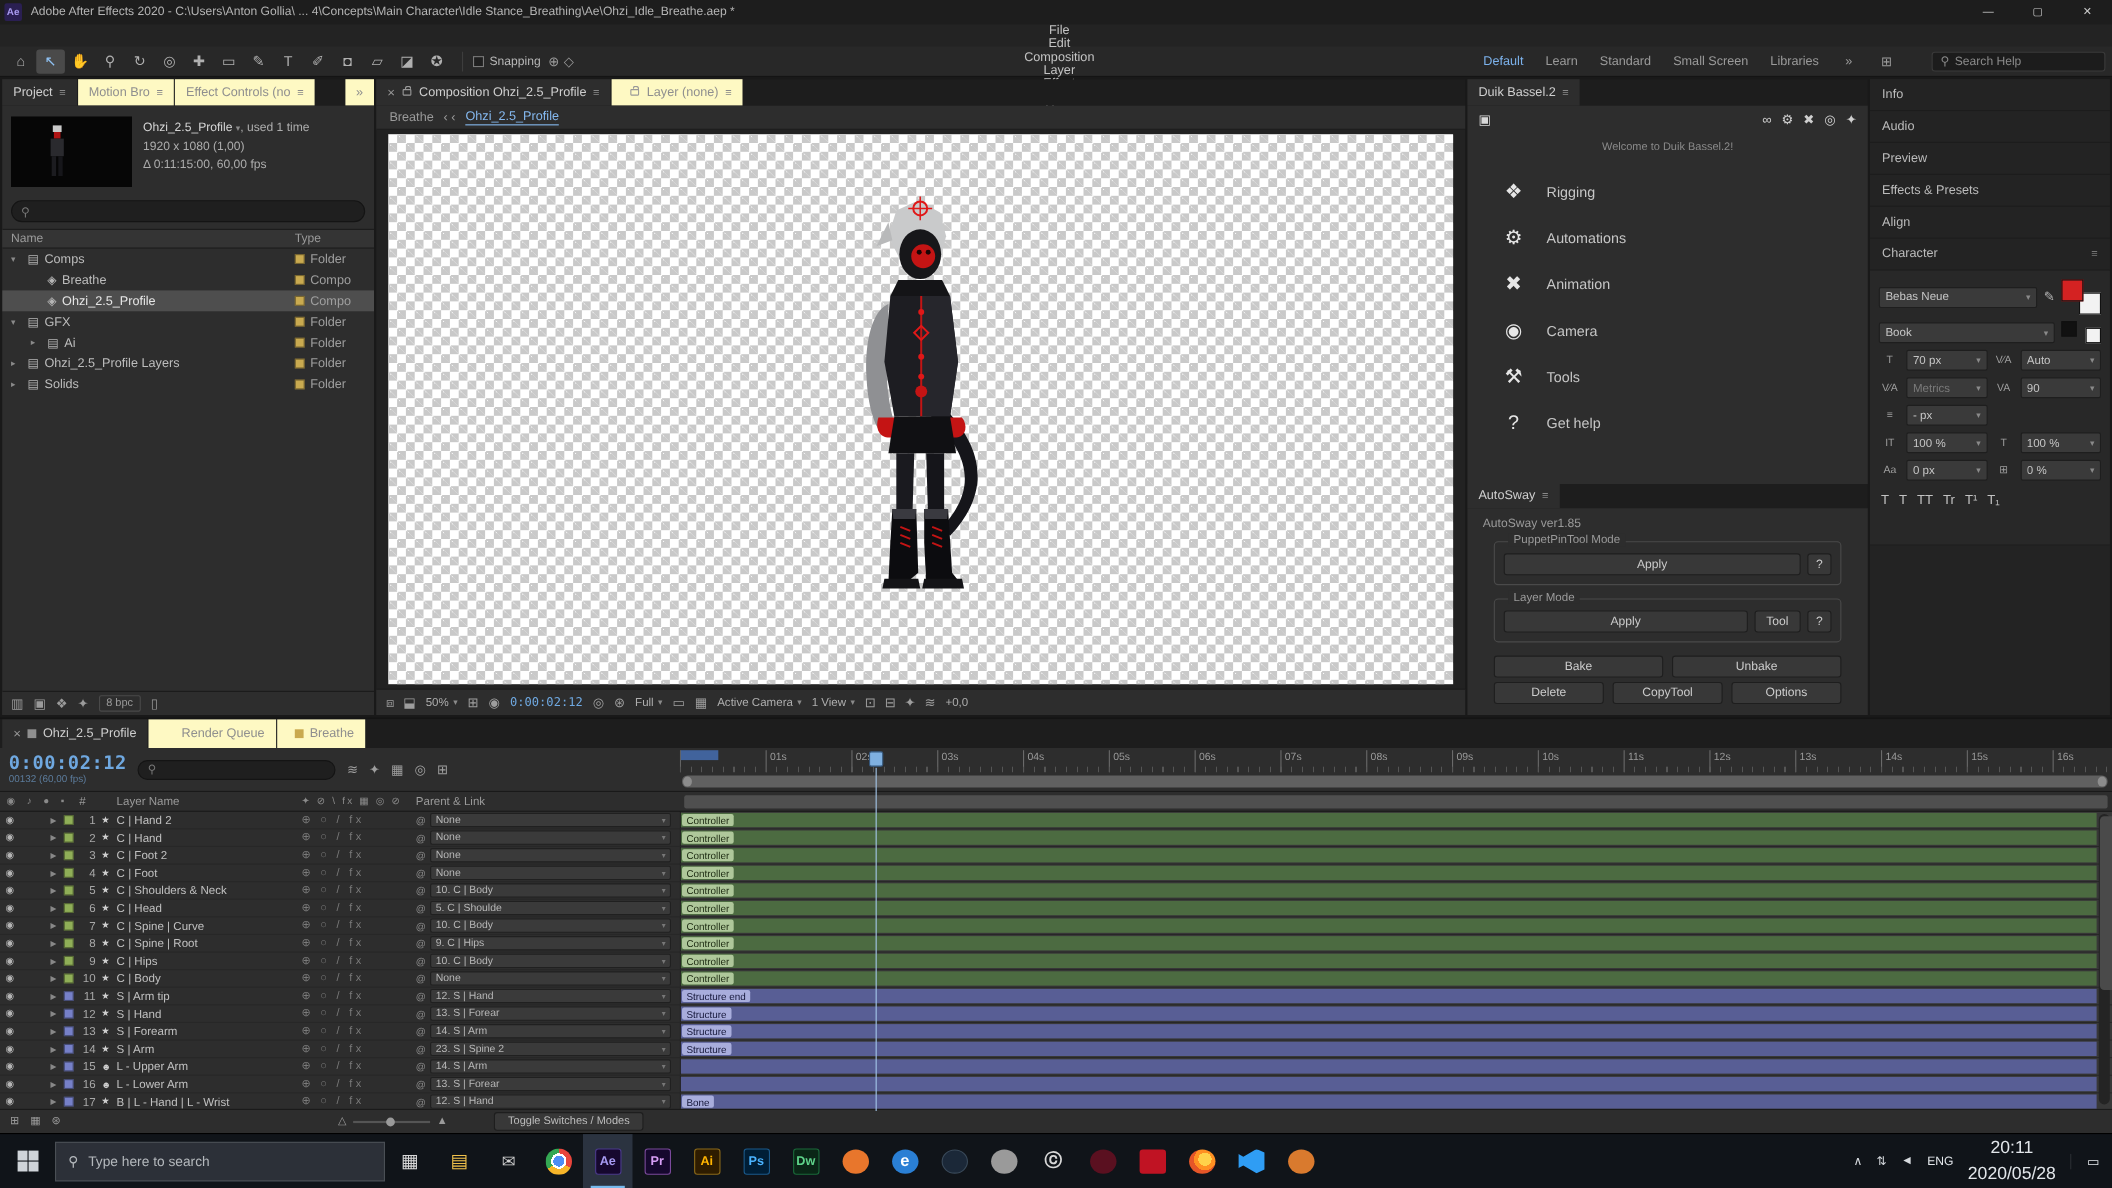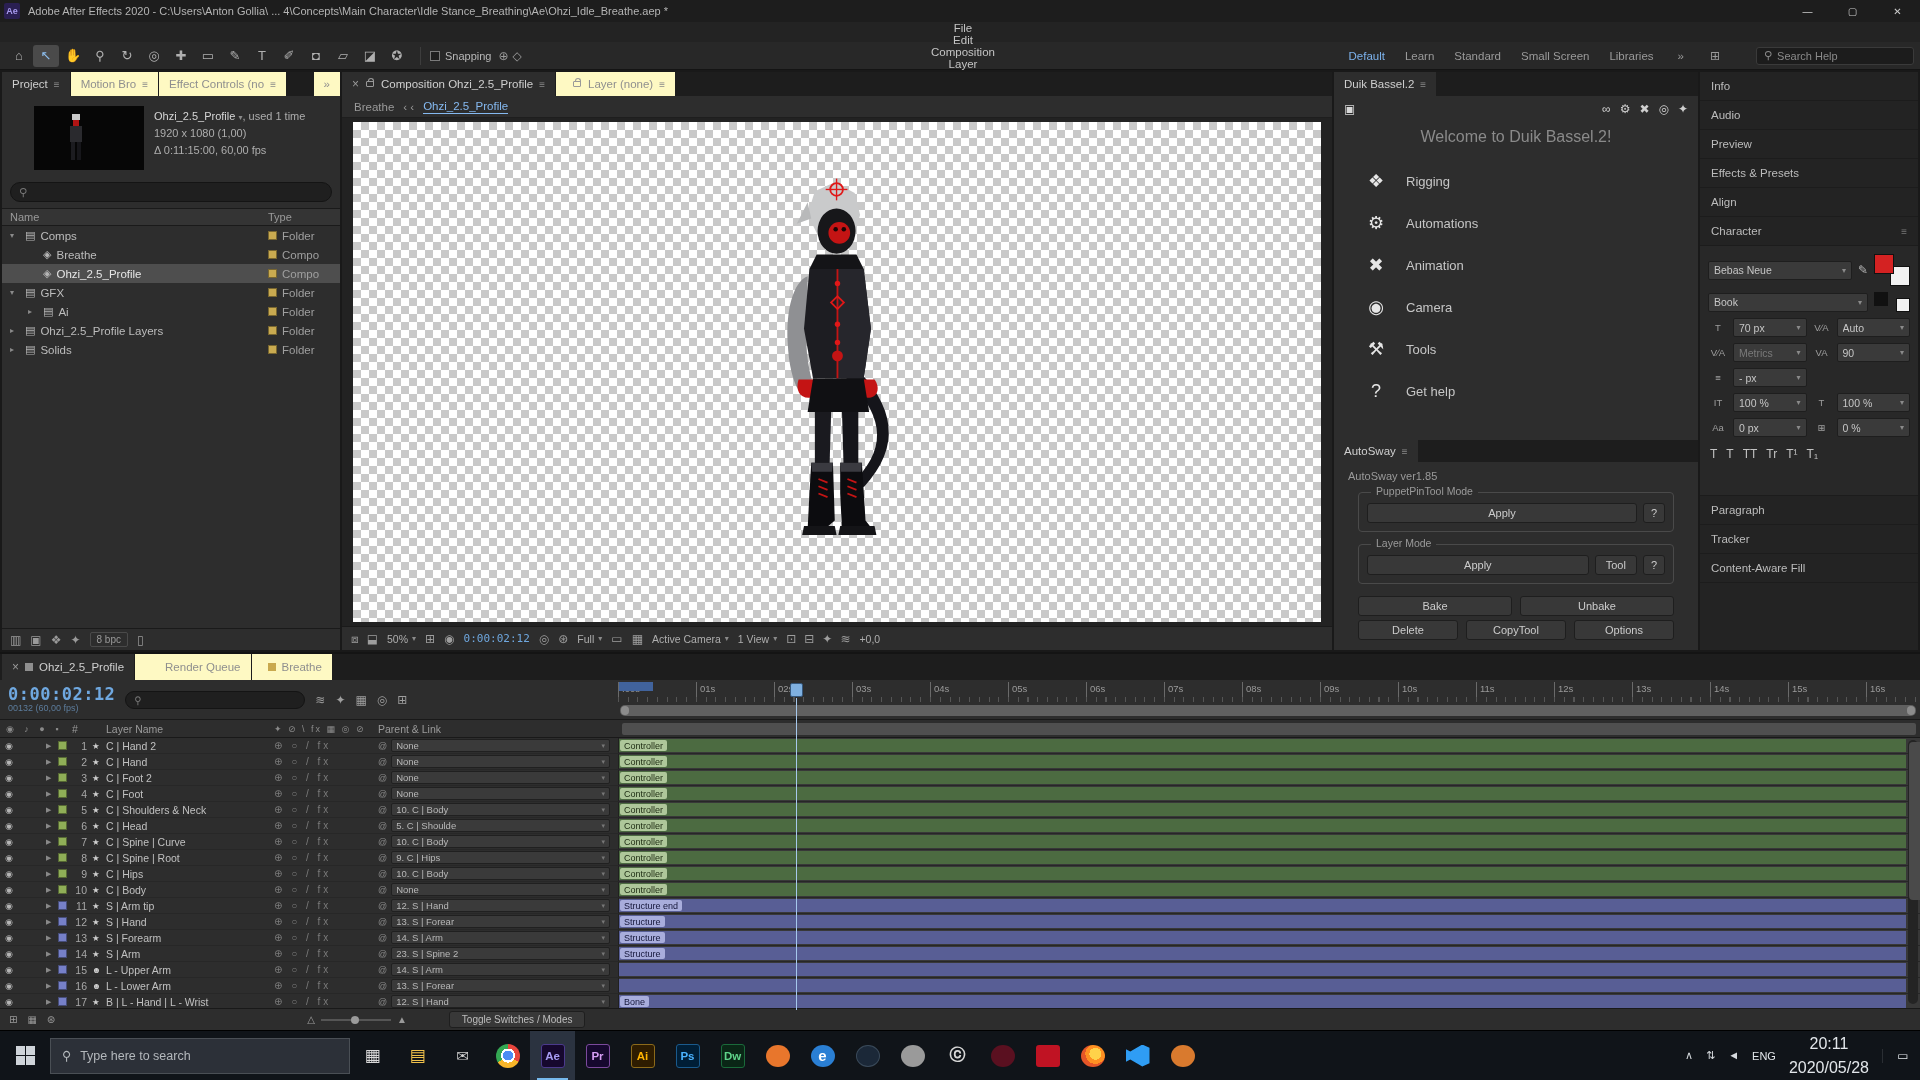--- a/index.html
+++ b/index.html
@@ -42,21 +42,21 @@
   .ptab{height:24px;display:flex;align-items:center;padding:0 10px;font-size:11.5px;color:#8f8f8f;background:#fef9c3;gap:6px;white-space:nowrap;}
   .ptab[data-active="true"]{background:#2d2d2d;color:#cfcfcf;}
   .ptab .pmenu{color:#8a8a8a;font-size:10px;}
   .tab-close{color:#9a9a9a;font-size:12px;}
   .tab-chip{width:8px;height:8px;display:inline-block;}
   .lock{width:8px;height:6px;border:1px solid #999;border-radius:1px;position:relative;margin:0 1px;}
   .lock::before{content:"";position:absolute;left:1px;top:-4px;width:4px;height:3px;border:1px solid #999;border-bottom:none;border-radius:3px 3px 0 0;}
   .pbody{background:#2d2d2d;flex:1;position:relative;overflow:hidden;}
 
   
-  .proj-info{display:flex;gap:10px;padding:10px 8px 6px 8px;margin-left:24px;}
+  .proj-info{display:flex;gap:10px;padding:10px 8px 6px 8px;}
   .thumb{width:110px;height:64px;background:#060606;flex:none;}
   .info-lines{font-size:11px;color:#adadad;line-height:1.55;padding-top:2px;}
   .info-lines .nm{color:#d6d6d6;}
   .proj-search{margin:6px 8px;height:20px;background:#1f1f1f;border:1px solid #141414;border-radius:10px;display:flex;align-items:center;padding:0 8px;color:#777;gap:6px;font-size:11px;}
   .tree-header{height:18px;background:#343434;display:flex;align-items:center;font-size:11px;color:#9a9a9a;padding:0 8px;border-top:1px solid #1a1a1a;border-bottom:1px solid #1a1a1a;}
   .tree-header .th-type{margin-left:auto;width:64px;}
   .titem{height:19px;display:flex;align-items:center;padding:0 8px;gap:5px;color:#bdbdbd;font-size:11.5px;white-space:nowrap;}
   .titem[data-indent="1"]{padding-left:26px;}
   .titem[data-selected="true"]{background:#4e4e4e;color:#e6e6e6;}
   .twirl{width:10px;color:#8a8a8a;font-size:8px;flex:none;}
@@ -80,21 +80,21 @@
   .comp-controls{height:24px;background:#2d2d2d;border-top:1px solid #1a1a1a;display:flex;align-items:center;gap:9px;padding:0 9px;font-size:10.5px;color:#aeaeae;white-space:nowrap;overflow:hidden;}
   .ddl{display:flex;align-items:center;gap:4px;}
   .ddl .caret{color:#8a8a8a;font-size:8px;}
   .cc-ic{color:#9e9e9e;font-size:12px;}
   .cc-tc{color:#6fa8e0;font-family:"DejaVu Sans Mono",monospace;font-size:11px;}
 
   
   .duik-body{background:#2d2d2d;height:344px;position:relative;overflow:hidden;}
   .duik-topicons{position:absolute;top:6px;right:10px;display:flex;gap:9px;color:#cfcfcf;font-size:12px;}
   .duik-corner{position:absolute;top:6px;left:10px;color:#d8d8d8;font-size:12px;}
-  .duik-welcome{text-align:center;color:#8a8a8a;font-size:16px;padding-top:32px;}
+  .duik-welcome{text-align:center;color:#8a8a8a;font-size:10px;padding-top:32px;}
   .duik-items{margin-top:14px;}
   .duik-item{display:flex;align-items:center;gap:16px;height:42px;padding-left:28px;}
   .duik-item .dico{width:28px;text-align:center;font-size:18px;color:#e6e6e6;}
   .duik-item .dlbl{font-size:13px;color:#c6c6c6;}
   .as-tab{height:22px;background:#1d1d1d;display:flex;align-items:flex-end;}
   .as-body{background:#2d2d2d;flex:1;padding:6px 10px;font-size:11px;color:#aaa;overflow:hidden;}
   .as-ver{color:#9a9a9a;margin:2px 0 10px 4px;}
   .group{border:1px solid #4a4a4a;border-radius:4px;margin:10px 14px 12px 14px;padding:10px 8px 8px 8px;position:relative;}
   .group-title{position:absolute;top:-8px;left:12px;background:#2d2d2d;padding:0 5px;font-size:10.5px;color:#9a9a9a;}
   .btn{background:#383838;border:1px solid #1e1e1e;border-radius:3px;color:#cccccc;font-size:11px;padding:3px 10px;text-align:center;}
@@ -707,32 +707,20 @@
         <div class="char-styles">
 
         <span>T</span>
             <span>T</span>
             <span>TT</span>
             <span>Tr</span>
             <span>T¹</span>
             <span>T₁</span>
           </div>
       </div>
-      <div>
-
-      <div class="rp-head">
-          <span>Paragraph</span>
-        </div>
-          <div class="rp-head">
-          <span>Tracker</span>
-        </div>
-          <div class="rp-head">
-          <span>Content-Aware Fill</span>
-        </div>
-        </div>
       <div class="rp-fill"></div>
     </div>
   </div>
 
   <div class="timeline">
     <div class="tl-tabs">
 
     <span class="ptab" style="height:26px" data-active="true">
         <span class="tab-close">×</span>
         <span class="tab-chip" style="background:#8f8f8f"></span>

